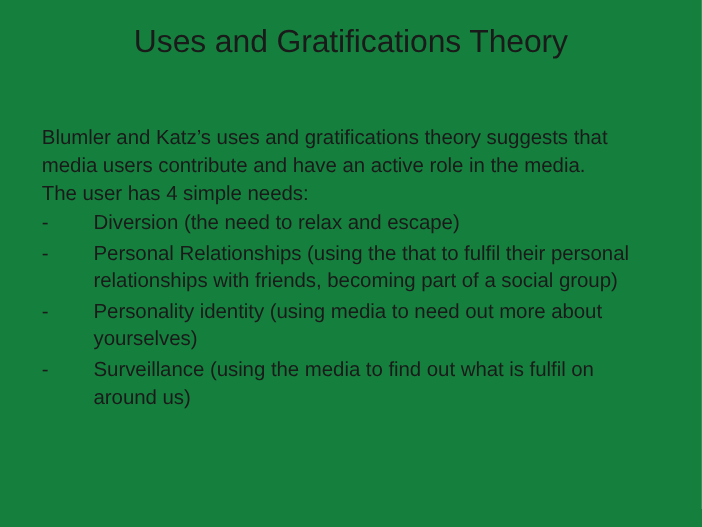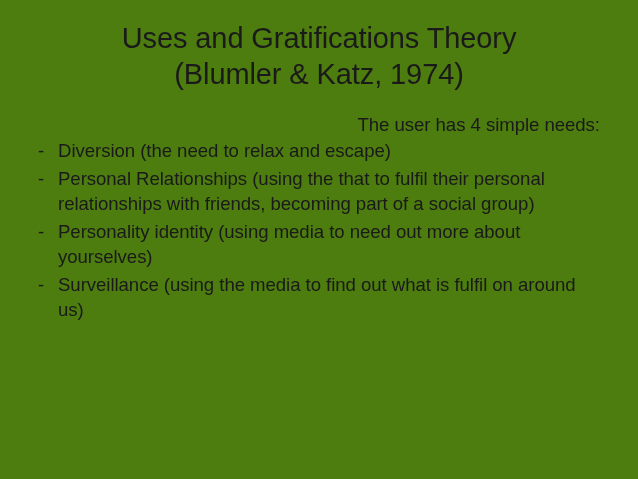--- a/index.html
+++ b/index.html
@@ -12,21 +12,21 @@
     height: 479px;
     background: #ffffff;
     font-family: "Liberation Sans", sans-serif;
     color: #1a1a1a;
     overflow: hidden;
   }
   .slide {
     position: relative;
     width: 638px;
     height: 479px;
-    background: #4d7c0f;
+    background: #15803d;
     box-sizing: border-box;
   }
 
   
   .title-block {
     position: absolute;
     left: 0;
     top: 20px;
     width: 638px;
     text-align: center;
@@ -53,21 +53,20 @@
     color: #1a1a1a;
     margin: 0 0 1px 0;
     letter-spacing: -0.05px;
   }
   .intro {
     font-size: 18.6px;
     line-height: 25px;
     color: #1a1a1a;
     margin: 0 0 1px 0;
     letter-spacing: -0.05px;
-    text-align: right;
   }
   .bullet-list {
     margin: 0;
     padding: 0;
     list-style: none;
   }
   .bullet-item {
     position: relative;
     font-size: 18.6px;
     line-height: 25.5px;
@@ -79,34 +78,35 @@
   .bullet-marker {
     position: absolute;
     left: 0;
     top: 0;
     font-size: 18.6px;
     line-height: 25.5px;
     color: #1a1a1a;
   }
   .bullet-text {
     display: block;
+    margin-left: 27px;
   }
 </style>
 </head>
 <body>
 
 <div class="slide">
 
   <div class="title-block">
     <div class="title-line">Uses and Gratifications Theory</div>
-    <div class="title-line">(Blumler &amp; Katz, 1974)</div>
   </div>
 
   <div class="body-block">
 
+    <p class="para">Blumler and Katz’s uses and gratifications theory suggests that media users contribute and have an active role in the media.</p>
 
     <p class="intro">The user has 4 simple needs:</p>
 
     <ul class="bullet-list">
 
       <li class="bullet-item">
         <span class="bullet-marker">-</span>
         <span class="bullet-text">Diversion (the need to relax and escape)</span>
       </li>
 

